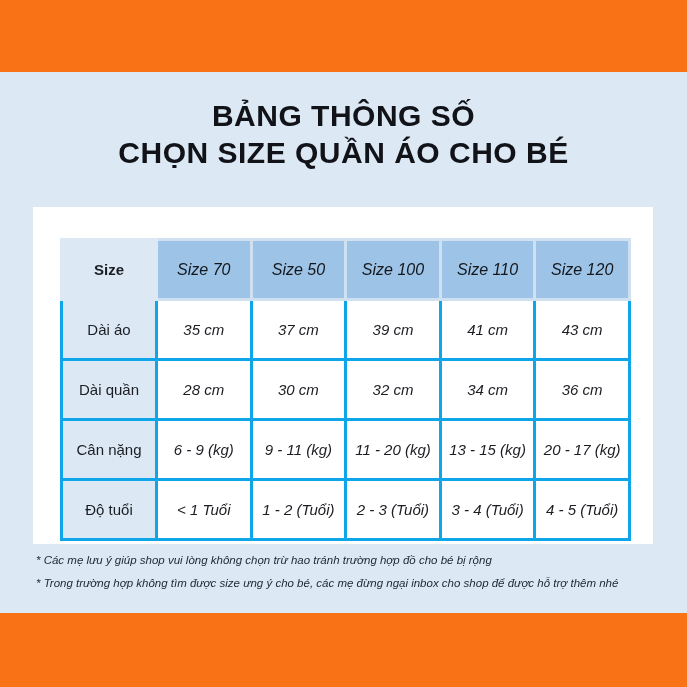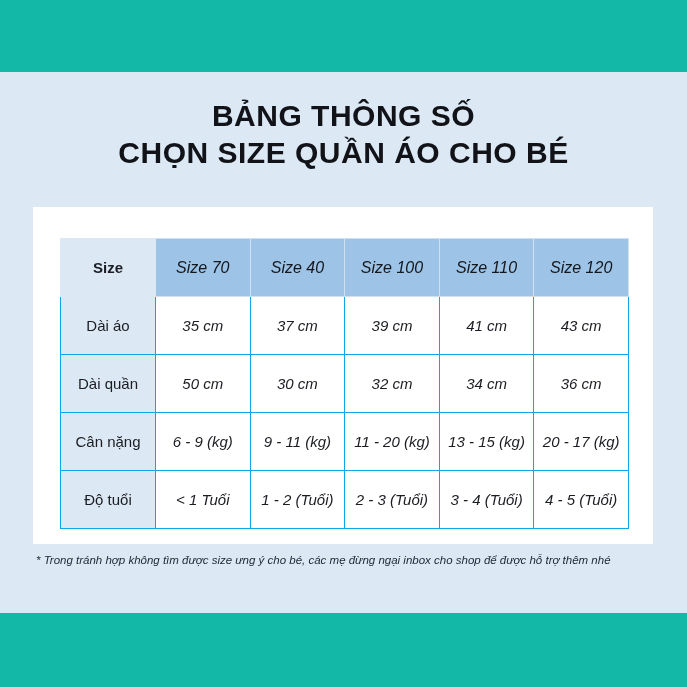--- a/index.html
+++ b/index.html
@@ -11,21 +11,21 @@
     height: 687px;
     background: #ffffff;
     font-family: "Liberation Sans", sans-serif;
     overflow: hidden;
   }
 
   #page {
     position: relative;
     width: 687px;
     height: 687px;
-    background: #14b8a6;
+    background: #f97316;
   }
 
   
   .panel {
     position: absolute;
     left: 0;
     top: 72px;
     width: 687px;
     height: 541px;
     background: #dce9f5;
@@ -72,21 +72,21 @@
   }
   table.size-table col.c-label { width: 95px; }
   table.size-table col.c-size  { width: 94.6px; }
 
   table.size-table td {
     height: 55px;
     text-align: center;
     vertical-align: middle;
     font-size: 15px;
     color: #1b1d22;
-    border: 1px solid #0ea5e9;
+    border: 3px solid #0ea5e9;
   }
 
   
   tr.head td.row-label {
     background: #dce9f5;
     font-weight: bold;
     font-size: 15px;
     border-color: #dce9f5;
   }
   tr.head td.head-cell {
@@ -146,38 +146,38 @@
           <col class="c-size">
             <col class="c-size">
             <col class="c-size">
             <col class="c-size">
             <col class="c-size">
         </colgroup>
         <tbody>
           <tr class="head">
             <td class="row-label">Size</td>
             <td class="head-cell">Size 70</td>
-            <td class="head-cell">Size 40</td>
+            <td class="head-cell">Size 50</td>
             <td class="head-cell">Size 100</td>
             <td class="head-cell">Size 110</td>
             <td class="head-cell">Size 120</td>
           </tr>
 
           <tr>
             <td class="row-label">Dài áo</td>
             <td class="data-cell">35 cm</td>
             <td class="data-cell">37 cm</td>
             <td class="data-cell">39 cm</td>
             <td class="data-cell">41 cm</td>
             <td class="data-cell">43 cm</td>
           </tr>
 
           <tr>
             <td class="row-label">Dài quần</td>
-            <td class="data-cell">50 cm</td>
+            <td class="data-cell">28 cm</td>
             <td class="data-cell">30 cm</td>
             <td class="data-cell">32 cm</td>
             <td class="data-cell">34 cm</td>
             <td class="data-cell">36 cm</td>
           </tr>
 
           <tr>
             <td class="row-label">Cân nặng</td>
             <td class="data-cell">6 - 9 (kg)</td>
             <td class="data-cell">9 - 11 (kg)</td>
@@ -193,16 +193,17 @@
             <td class="data-cell">2 - 3 (Tuổi)</td>
             <td class="data-cell">3 - 4 (Tuổi)</td>
             <td class="data-cell">4 - 5 (Tuổi)</td>
           </tr>
         </tbody>
       </table>
     </div>
   </div>
 
   <div class="notes">
-    <span class="note">* Trong tránh hợp không tìm được size ưng ý cho bé, các mẹ đừng ngại inbox cho shop để được hỗ trợ thêm nhé</span>
+    <span class="note">* Các mẹ lưu ý giúp shop vui lòng không chọn trừ hao tránh trường hợp đồ cho bé bị rộng</span>
+    <span class="note">* Trong trường hợp không tìm được size ưng ý cho bé, các mẹ đừng ngại inbox cho shop để được hỗ trợ thêm nhé</span>
   </div>
 
 </div>
 
 </body></html>

